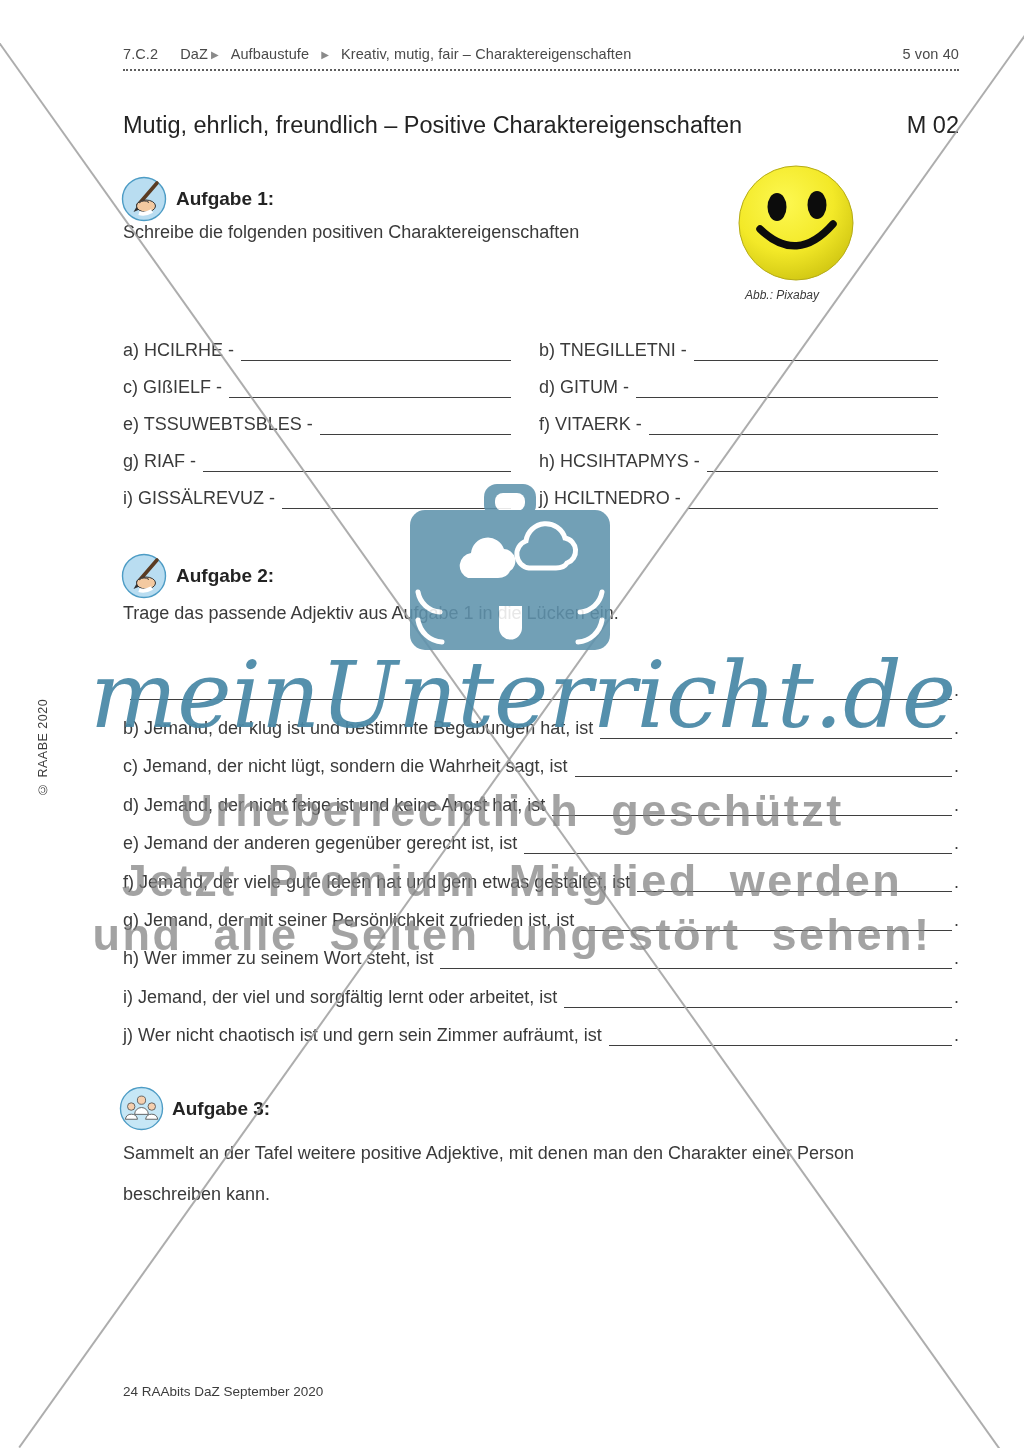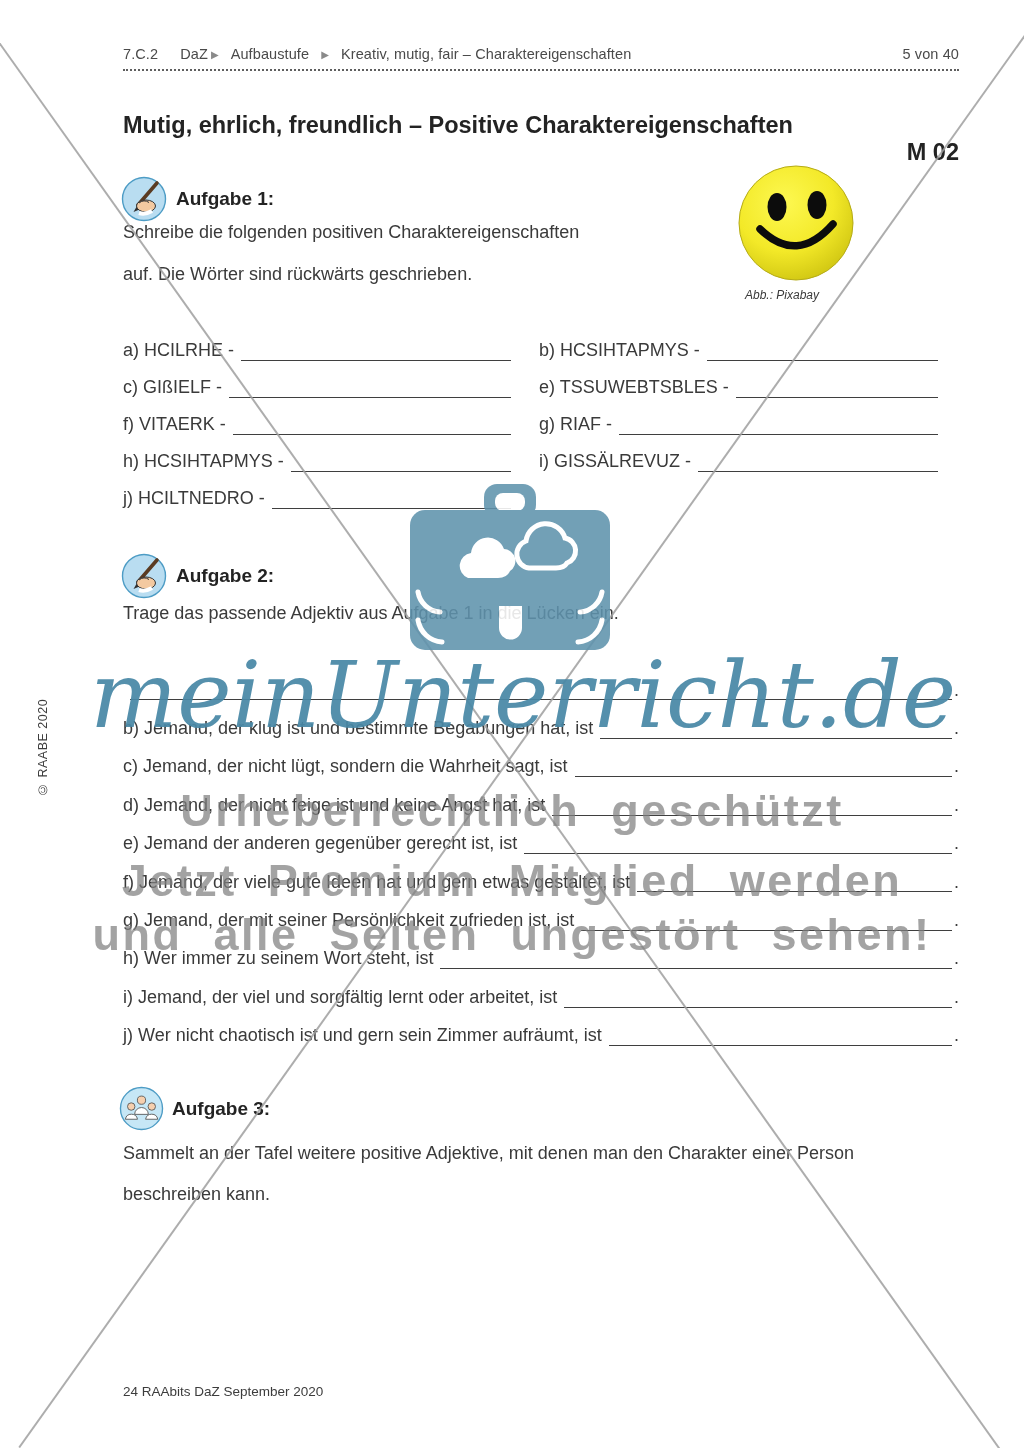--- a/index.html
+++ b/index.html
@@ -11,21 +11,21 @@
   .runhead{position:absolute; left:123px; top:46px; width:836px; display:flex;
     align-items:center; font-size:14.5px; color:#4a4a4a; letter-spacing:0.1px;}
   .runhead .code{margin-right:22px;}
   .runhead .crumb{margin:0 9px 0 9px;}
   .runhead .chev{font-size:10px; color:#8a8a8a; margin:0 3px;}
   .runhead .pagenum{margin-left:auto;}
   .headrule{position:absolute; left:123px; top:69px; width:836px; height:0;
     border-top:2px dotted #5f5f5f;}
   
   .titlerow{position:absolute; left:123px; top:112px; width:836px; display:flex;
-    align-items:baseline; font-size:23.5px; font-weight:bold; color:#232323;flex-direction:column;}
+    align-items:baseline; font-size:23.5px; font-weight:normal; color:#232323;}
   .titlerow .mcode{margin-left:auto;}
   
   .task-icon{position:absolute; width:46px; height:46px;}
   .task-label{position:absolute; font-size:19px; font-weight:bold; color:#232323;}
   .para{position:absolute; left:123px; font-size:18px; line-height:42px; color:#3a3a3a;}
   
   .smiley{position:absolute; left:736px; top:163px;}
   .smiley-caption{position:absolute; left:722px; top:288px; width:120px;
     text-align:center; font-size:12px; font-style:italic; color:#3a3a3a;}
   
@@ -102,34 +102,37 @@
     <circle cx="23" cy="23" r="21.5" fill="#b9ddf1" stroke="#4d9cc5" stroke-width="1.4"></circle>
     <path d="M36,7 L17,29" stroke="#5a3b22" stroke-width="3.6" stroke-linecap="round"></path>
     <path d="M16,30 l-3.5,6 6,-2.5 z" fill="#2f2f2f"></path>
     <ellipse cx="25" cy="30" rx="9.5" ry="6" fill="#f3c9a0" stroke="#333" stroke-width="1"></ellipse>
     <path d="M18,27 q5,-4 10,-0.5" stroke="#333" stroke-width="1" fill="none"></path>
     <path d="M31,35 q-7,4 -13,2" stroke="#ffffff" stroke-width="4" fill="none"></path>
   </svg>
   <div class="task-label" style="left:176px; top:188px;">Aufgabe 1:</div>
   <div class="para" style="top:211px; width:620px;">
     <div>Schreibe die folgenden positiven Charaktereigenschaften</div>
-    <div>auf. Die Wörter sind rückwärts geschrieben.</div>
   </div>
 
   <div class="wordgrid">
     <div class="wordrow">
         <span class="lbl">a) HCILRHE -</span>
         <span class="blank"></span>
       </div>
     <div class="wordrow">
-        <span class="lbl">b) HCSIHTAPMYS -</span>
+        <span class="lbl">b) TNEGILLETNI -</span>
         <span class="blank"></span>
       </div>
     <div class="wordrow">
         <span class="lbl">c) GIßIELF -</span>
+        <span class="blank"></span>
+      </div>
+    <div class="wordrow">
+        <span class="lbl">d) GITUM -</span>
         <span class="blank"></span>
       </div>
     <div class="wordrow">
         <span class="lbl">e) TSSUWEBTSBLES -</span>
         <span class="blank"></span>
       </div>
     <div class="wordrow">
         <span class="lbl">f) VITAERK -</span>
         <span class="blank"></span>
       </div>

